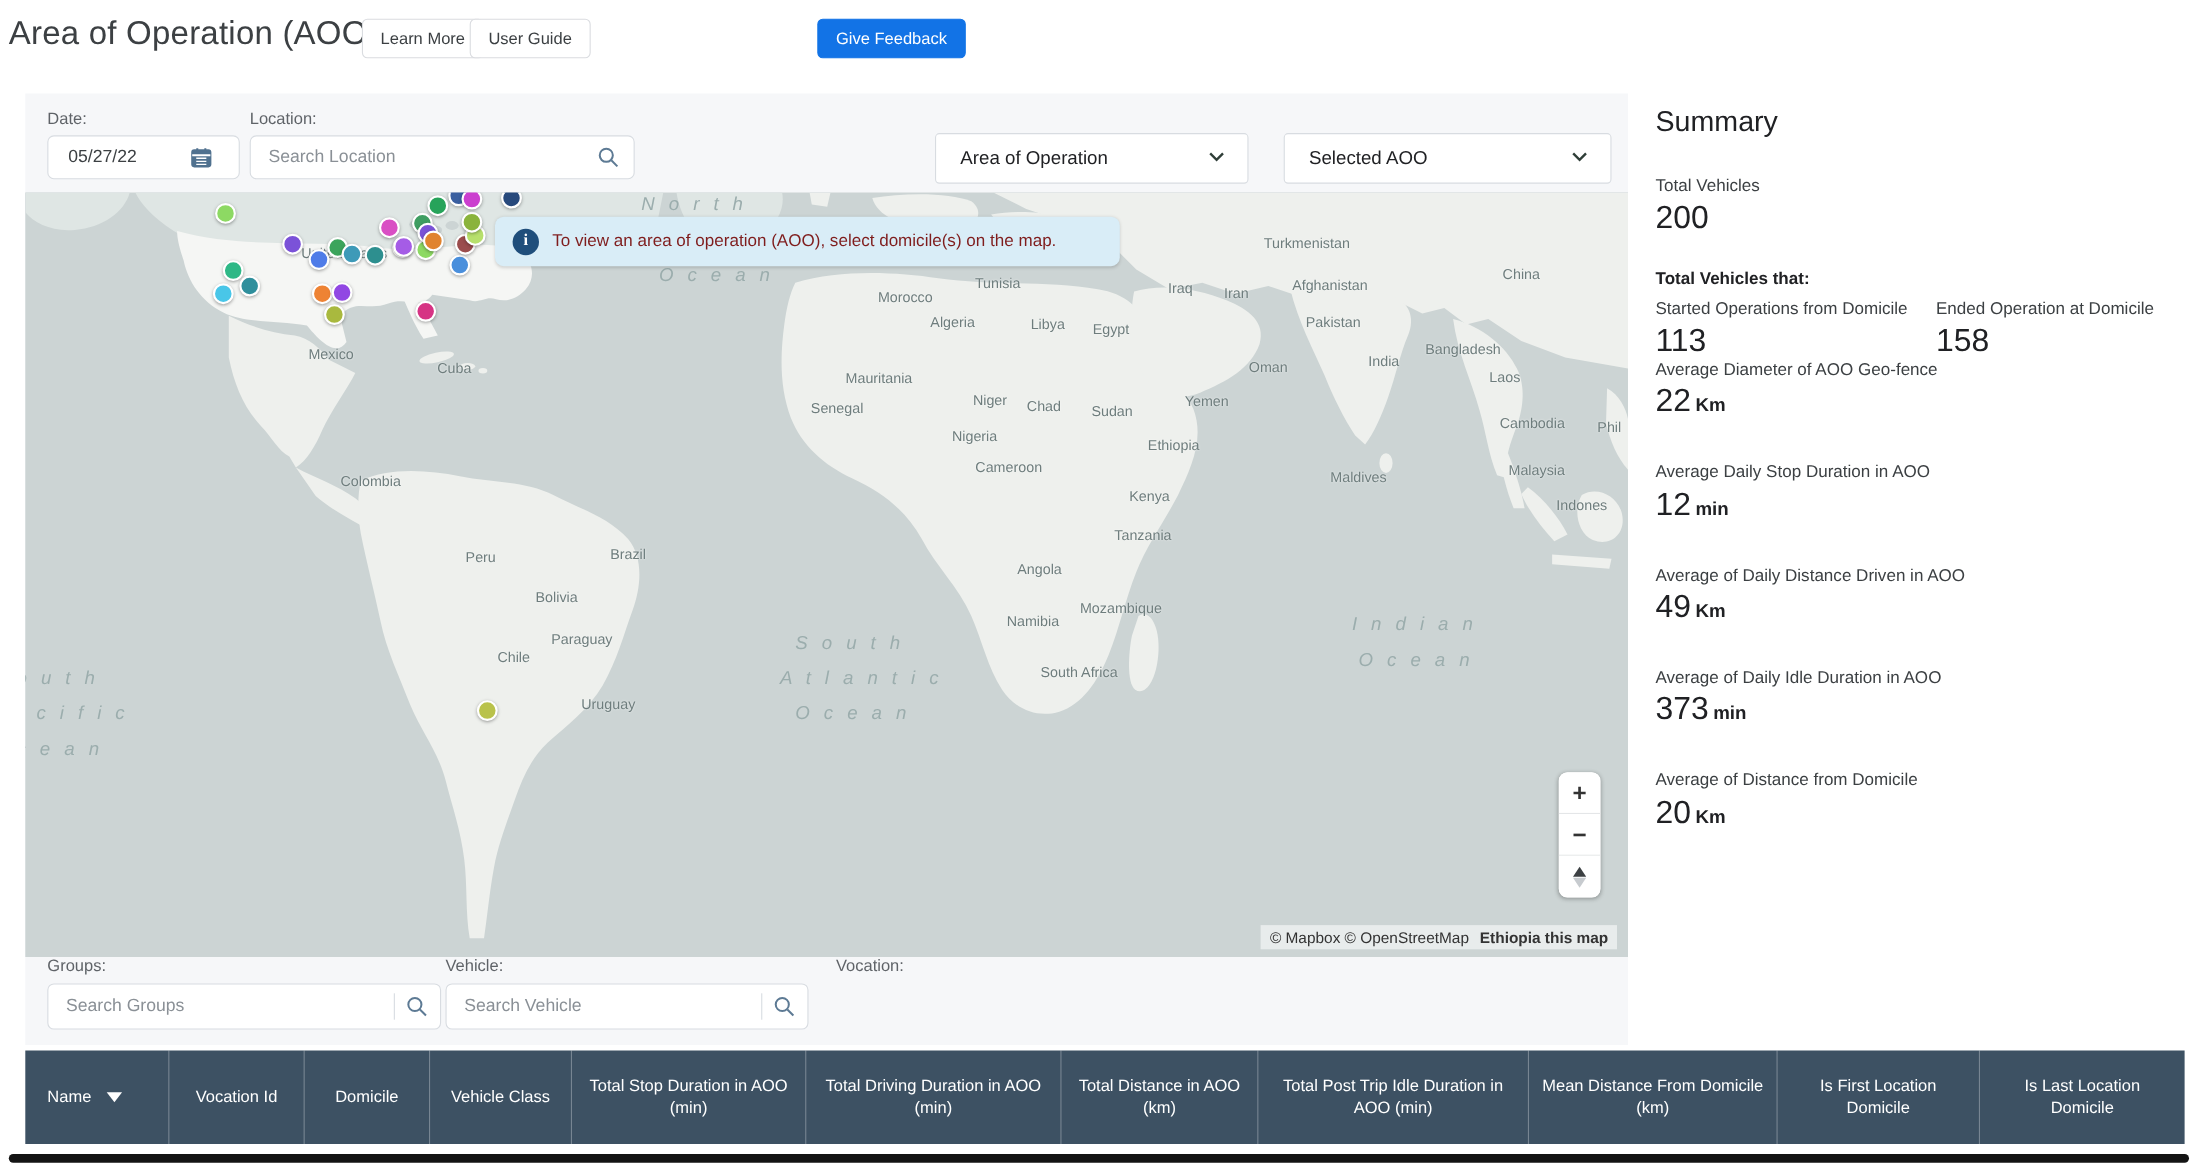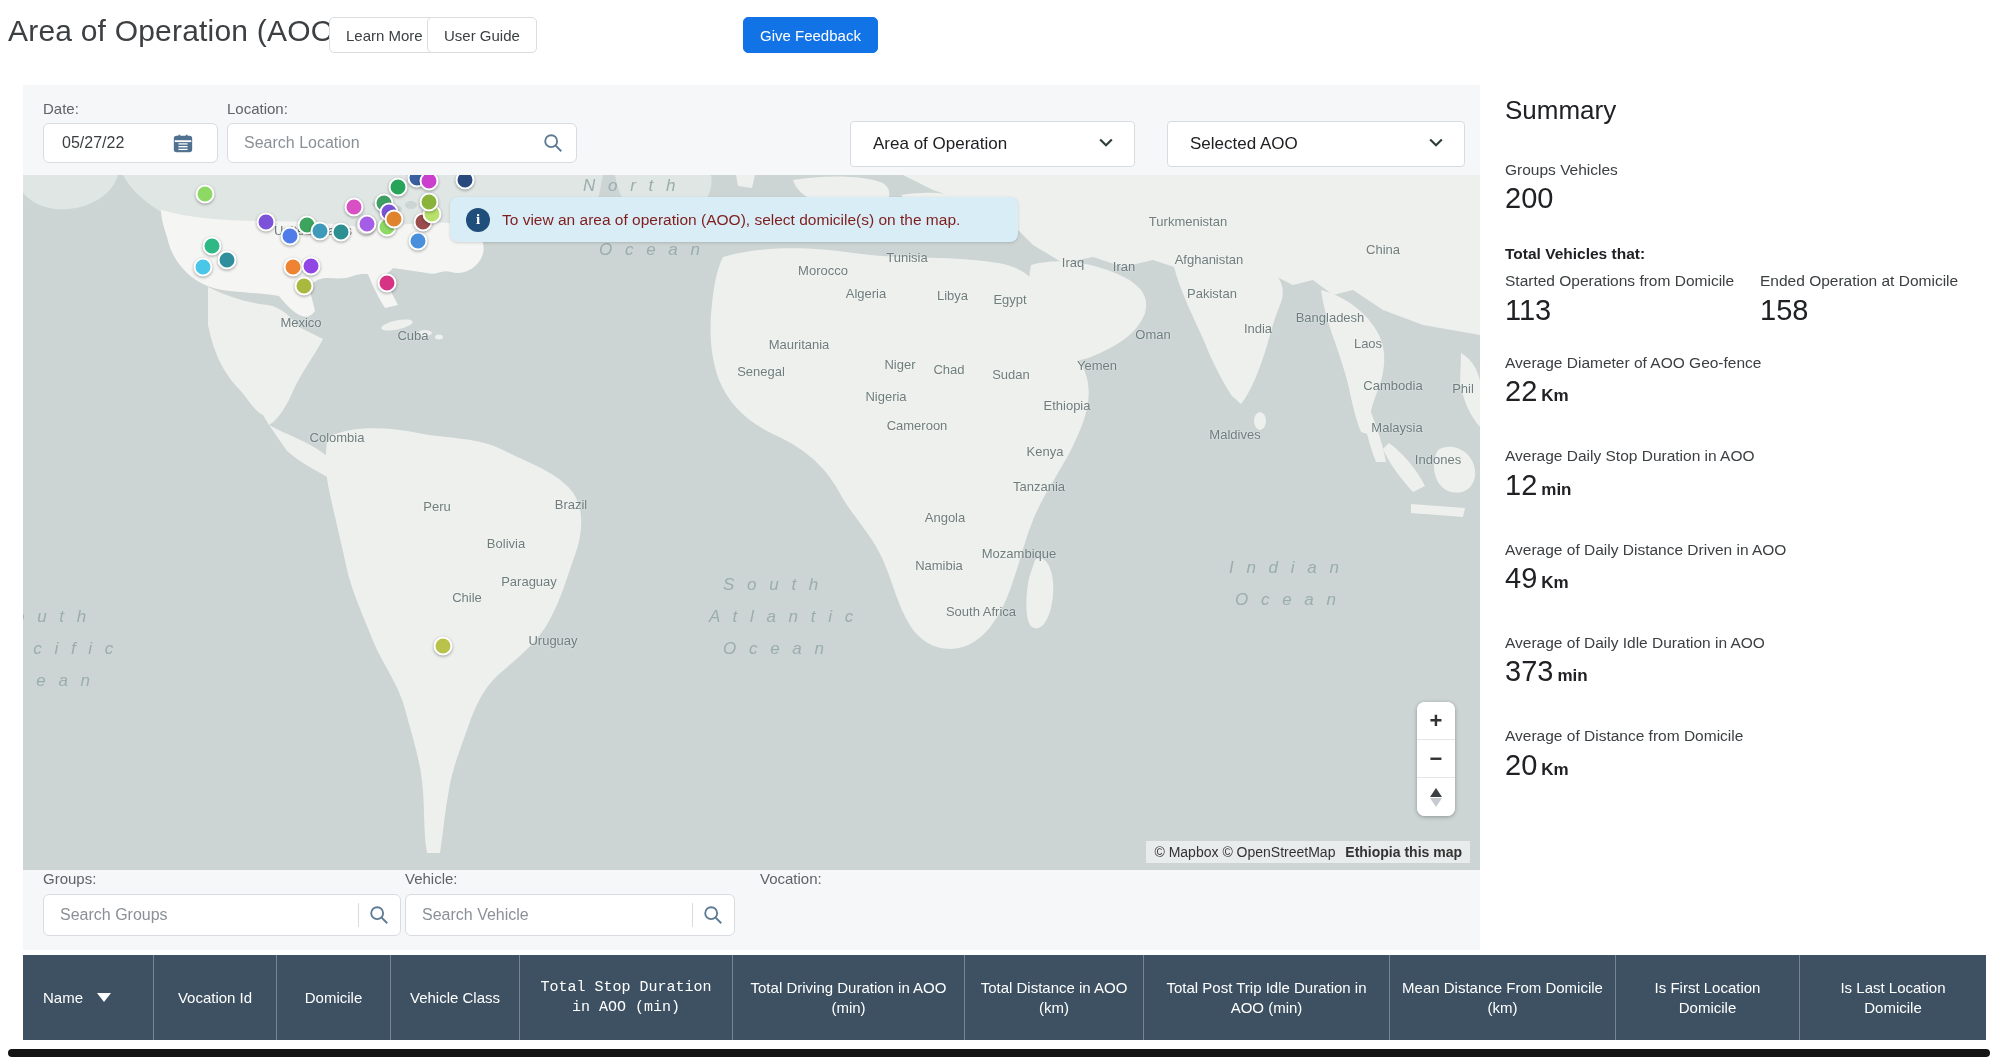--- a/index.html
+++ b/index.html
@@ -81,21 +81,21 @@
 
   
   #summary { position:absolute; left:1505px; top:95px; width:480px; }
   #summary-title { font-size:26px; font-weight:500; color:#202124; margin-bottom:34px; }
   .stat-label { font-size:15.5px; color:#3c4043; line-height:1.25; }
   .stat-value { font-size:29px; color:#202124; font-weight:500; margin-top:3px; }
   .stat-value .unit { font-size:17px; font-weight:bold; margin-left:4px; }
   .stat-block { margin-bottom:38px; }
   #tv-block { margin-bottom:30px; }
   #that-heading { font-size:15.5px; font-weight:bold; color:#202124; margin-bottom:8px; }
-  #that-row { display:flex; margin-bottom:26px; }
+  #that-row { display:flex; }
   #that-row .col { width:255px; }
   #that-row .col:last-child { width:225px; }
 
   
   #table-header { position:absolute; left:23px; top:955px; width:1963px; height:85px;
     background:#3d5163; display:flex; }
   .th { color:#fff; font-size:15px; line-height:1.3; display:flex; align-items:center;
     justify-content:center; text-align:center; padding:6px 10px; border-right:1px solid rgba(255,255,255,.3);
     cursor:pointer; }
   .th:last-child { border-right:none; }
@@ -351,21 +351,21 @@
         </div>
         <div class="bf-group" style="left: 737px;">
           <span class="field-label">Vocation:</span>
         </div>
       </div>
   </div>
 
   <div id="summary">
     <div id="summary-title">Summary</div>
     <div id="tv-block">
-      <div class="stat-label">Groups Vehicles</div>
+      <div class="stat-label">Total Vehicles</div>
       <div class="stat-value">200</div>
     </div>
     <div id="that-heading">Total Vehicles that:</div>
     <div id="that-row">
         <div class="col">
           <div class="stat-label">Started Operations from Domicile</div>
           <div class="stat-value">113</div>
         </div>
         <div class="col">
           <div class="stat-label">Ended Operation at Domicile</div>
@@ -403,21 +403,21 @@
       </div>
       <div class="th" style="width: 123px; flex: 0 0 123px;">
         <span>Vocation Id</span>
       </div>
       <div class="th" style="width: 114px; flex: 0 0 114px;">
         <span>Domicile</span>
       </div>
       <div class="th" style="width: 129px; flex: 0 0 129px;">
         <span>Vehicle Class</span>
       </div>
-      <div class="th" style="width: 213px; flex: 0 0 213px; font-family: Liberation Mono, monospace;">
+      <div class="th" style="width: 213px; flex: 0 0 213px;">
         <span>Total Stop Duration in AOO (min)</span>
       </div>
       <div class="th" style="width: 232px; flex: 0 0 232px;">
         <span>Total Driving Duration in AOO (min)</span>
       </div>
       <div class="th" style="width: 179px; flex: 0 0 179px;">
         <span>Total Distance in AOO (km)</span>
       </div>
       <div class="th" style="width: 246px; flex: 0 0 246px;">
         <span>Total Post Trip Idle Duration in AOO (min)</span>

